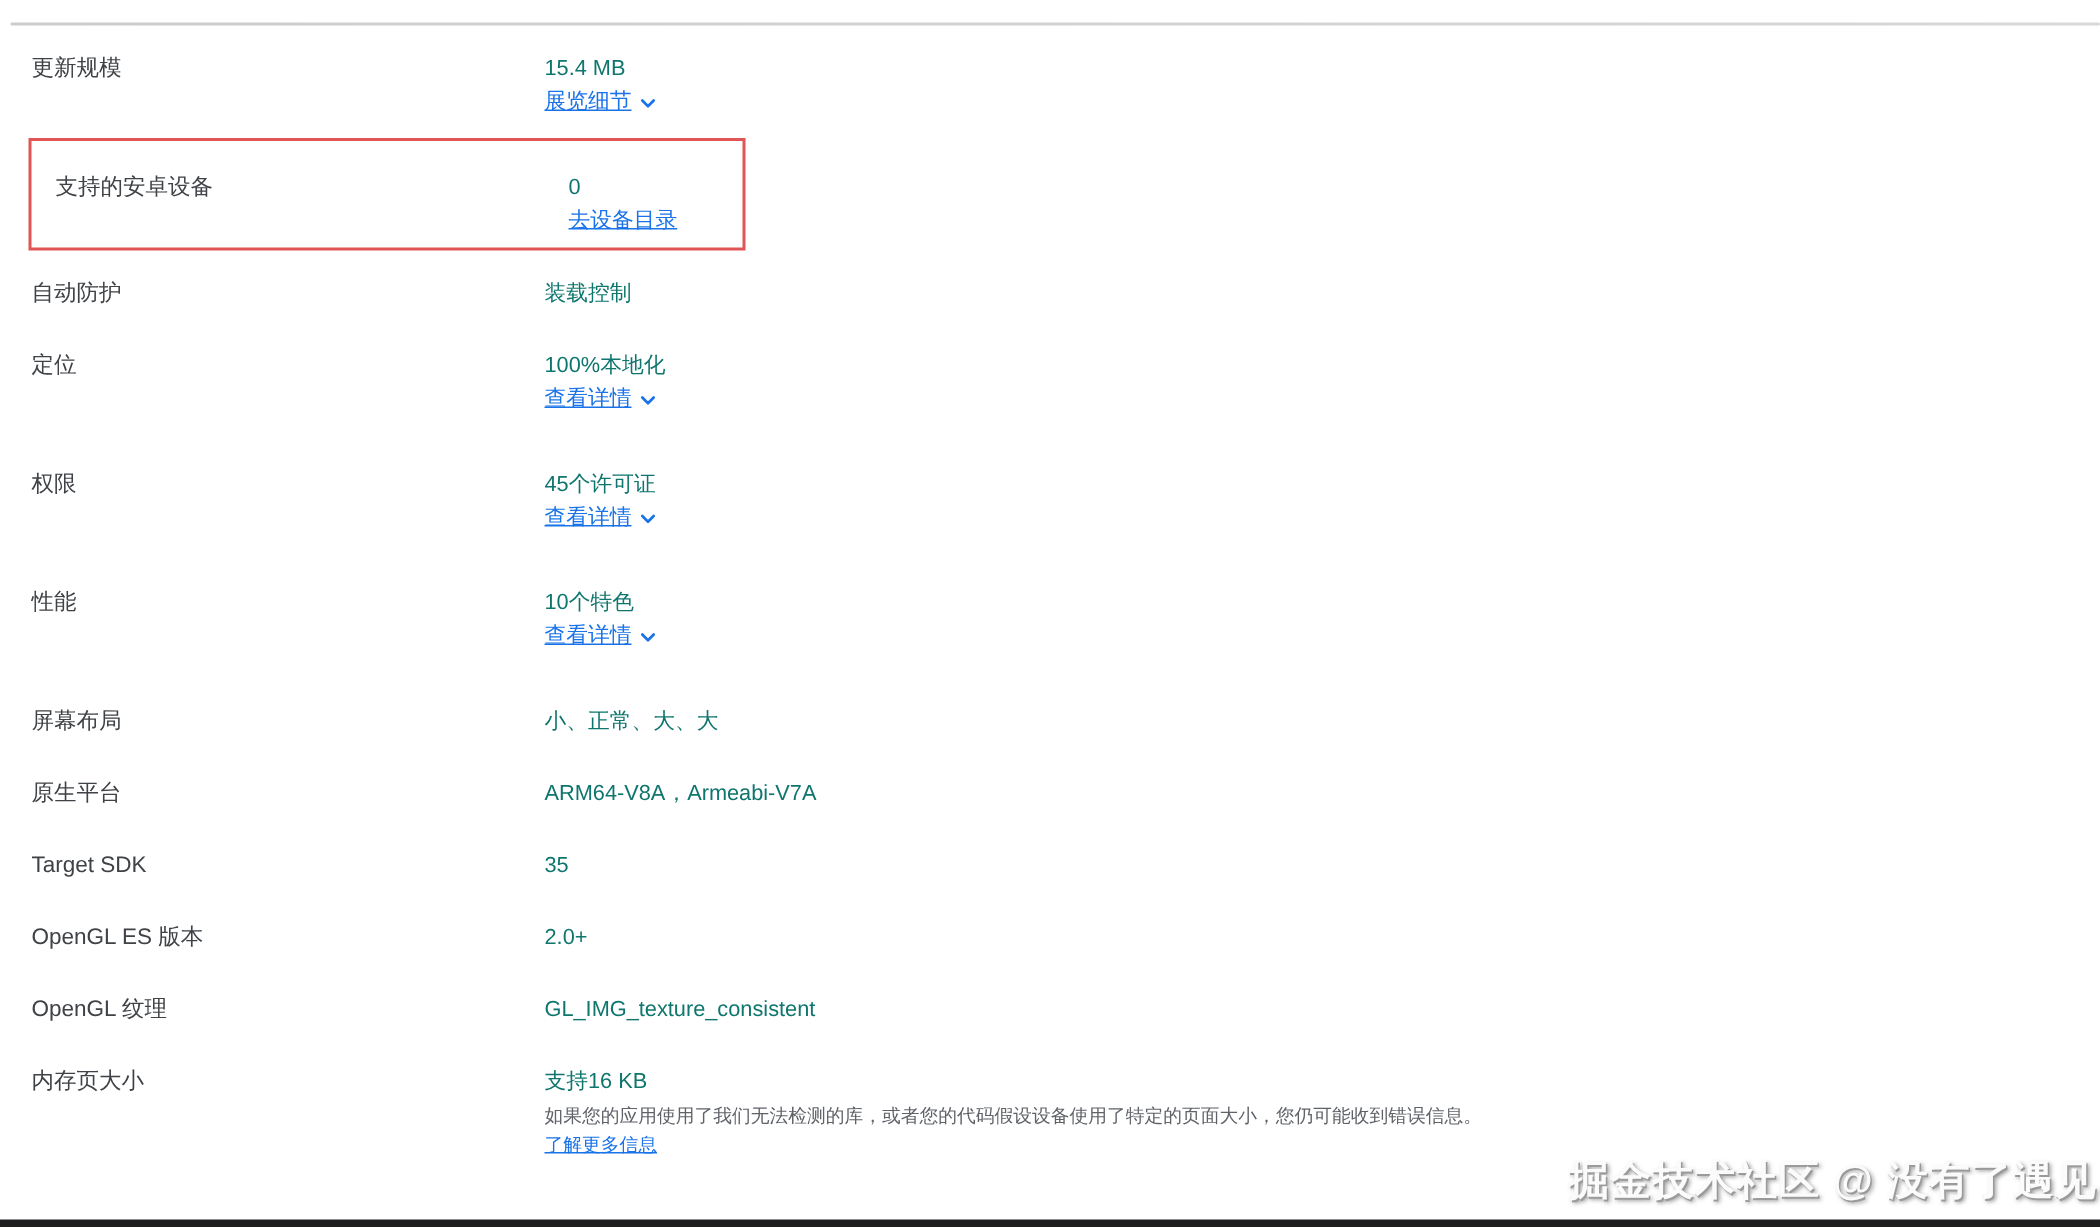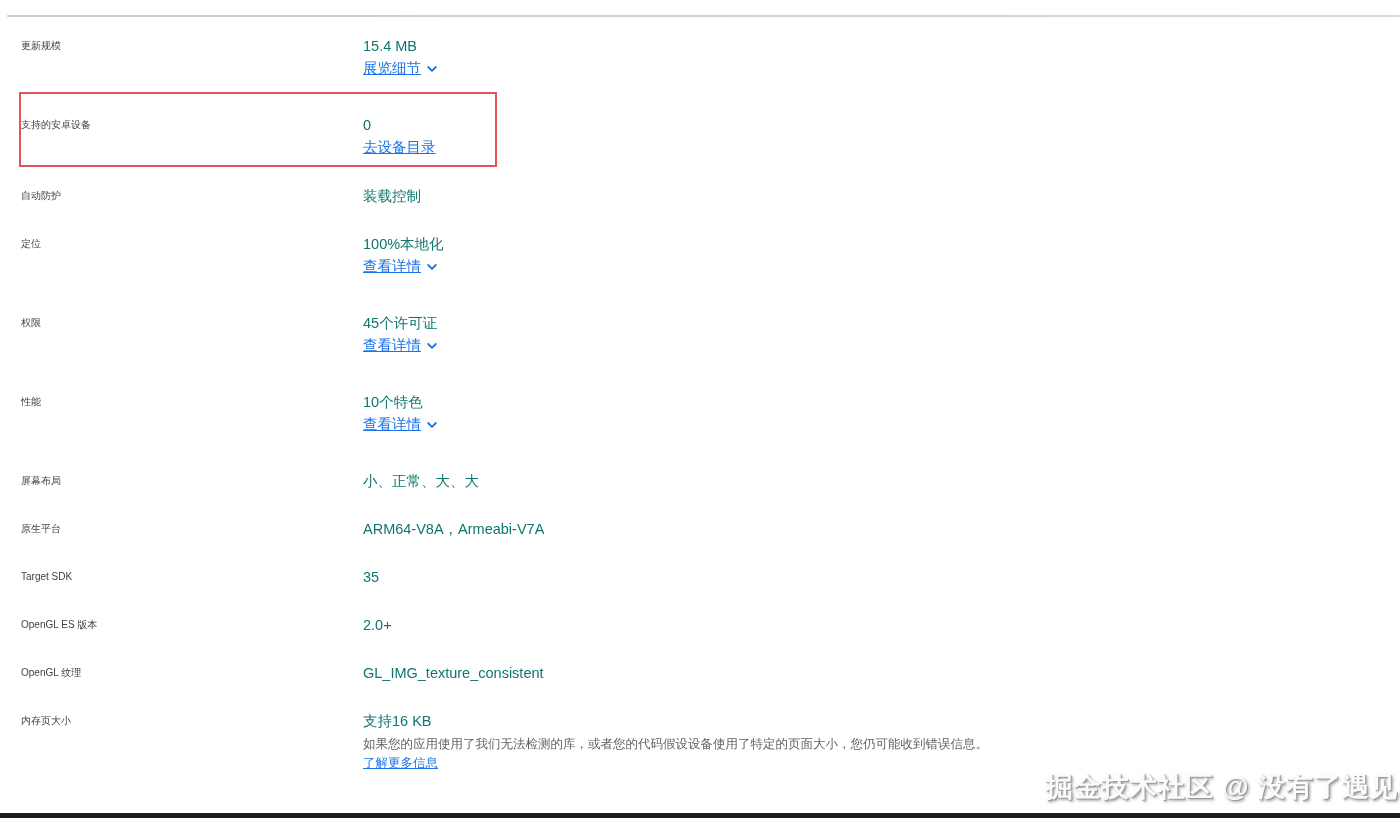--- a/index.html
+++ b/index.html
@@ -13,24 +13,24 @@
   .top-divider {
     position:absolute; top:15px; left:7px; width:1393px; height:2px;
     background:linear-gradient(to right,#cccccc,#d8d8d8);
     border-radius:1px;
   }
   .spec-table {
     position:absolute; top:22px; left:21px; width:1010px;
   }
   .row { display:flex; padding:14px 0; }
   .row.has-link { padding-bottom:23px; }
-  .row.highlight-row { padding-bottom:15px; }
+  .row.highlight-row { padding-bottom:15px;padding-left:16px; }
   .row-label {
     width:342px; flex:0 0 342px;
-    font-size:10px; line-height:20px; color:#3f4246;
+    font-size:15px; line-height:20px; color:#3f4246;
   }
   .row-value-area { flex:1; }
   .row-value {
     font-size:14.5px; line-height:20px; color:#0f766e;
   }
   .row-link-line { margin-top:2px; height:20px; display:flex; align-items:center; }
   .row-link {
     color:#1a73e8; font-size:14.5px; line-height:20px;
     text-decoration:none; display:inline-flex; align-items:center; cursor:pointer;
   }

